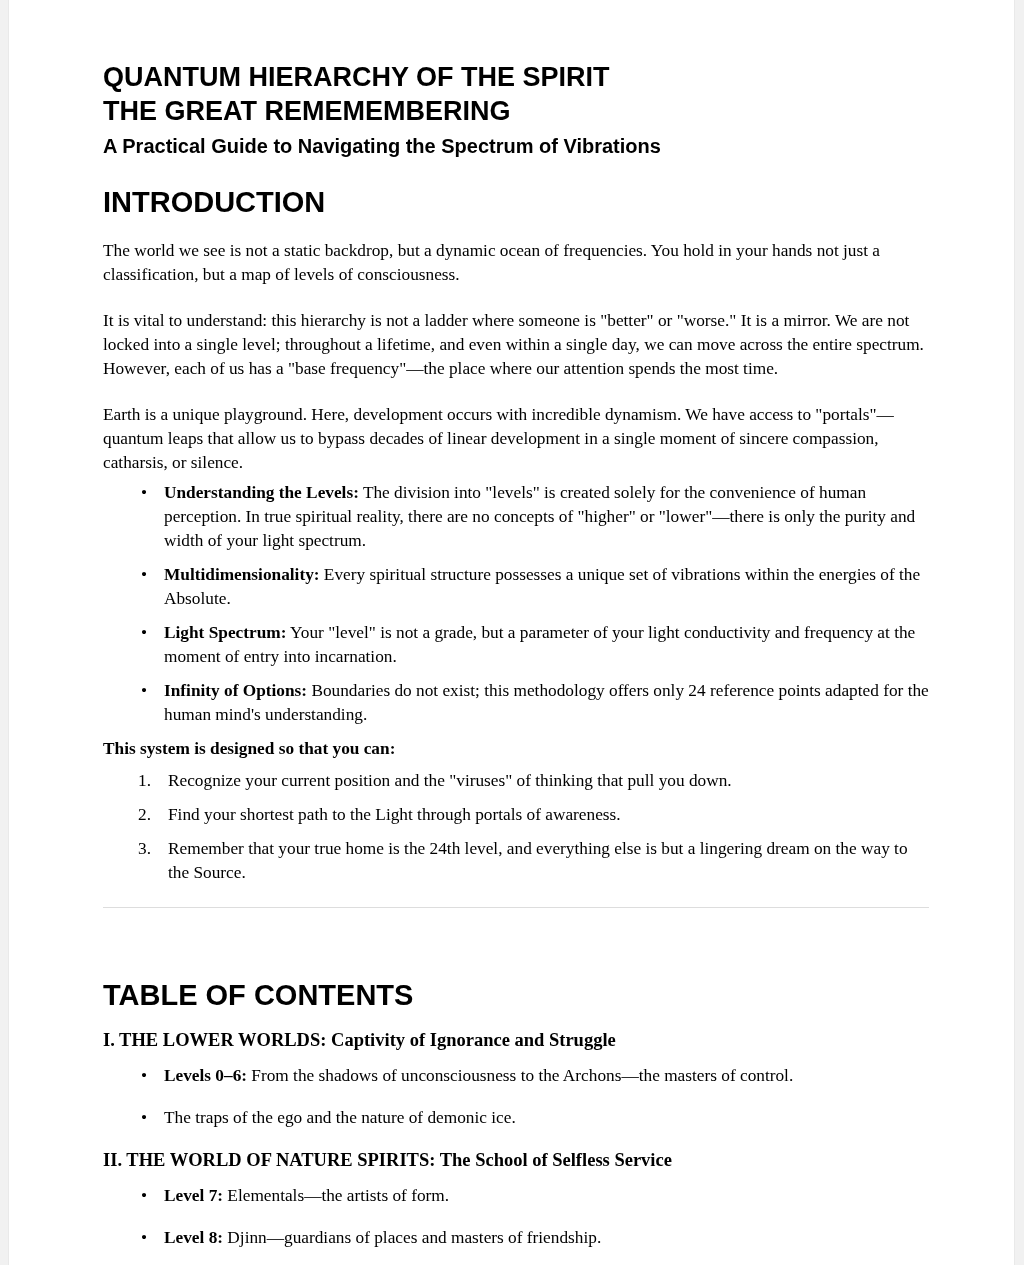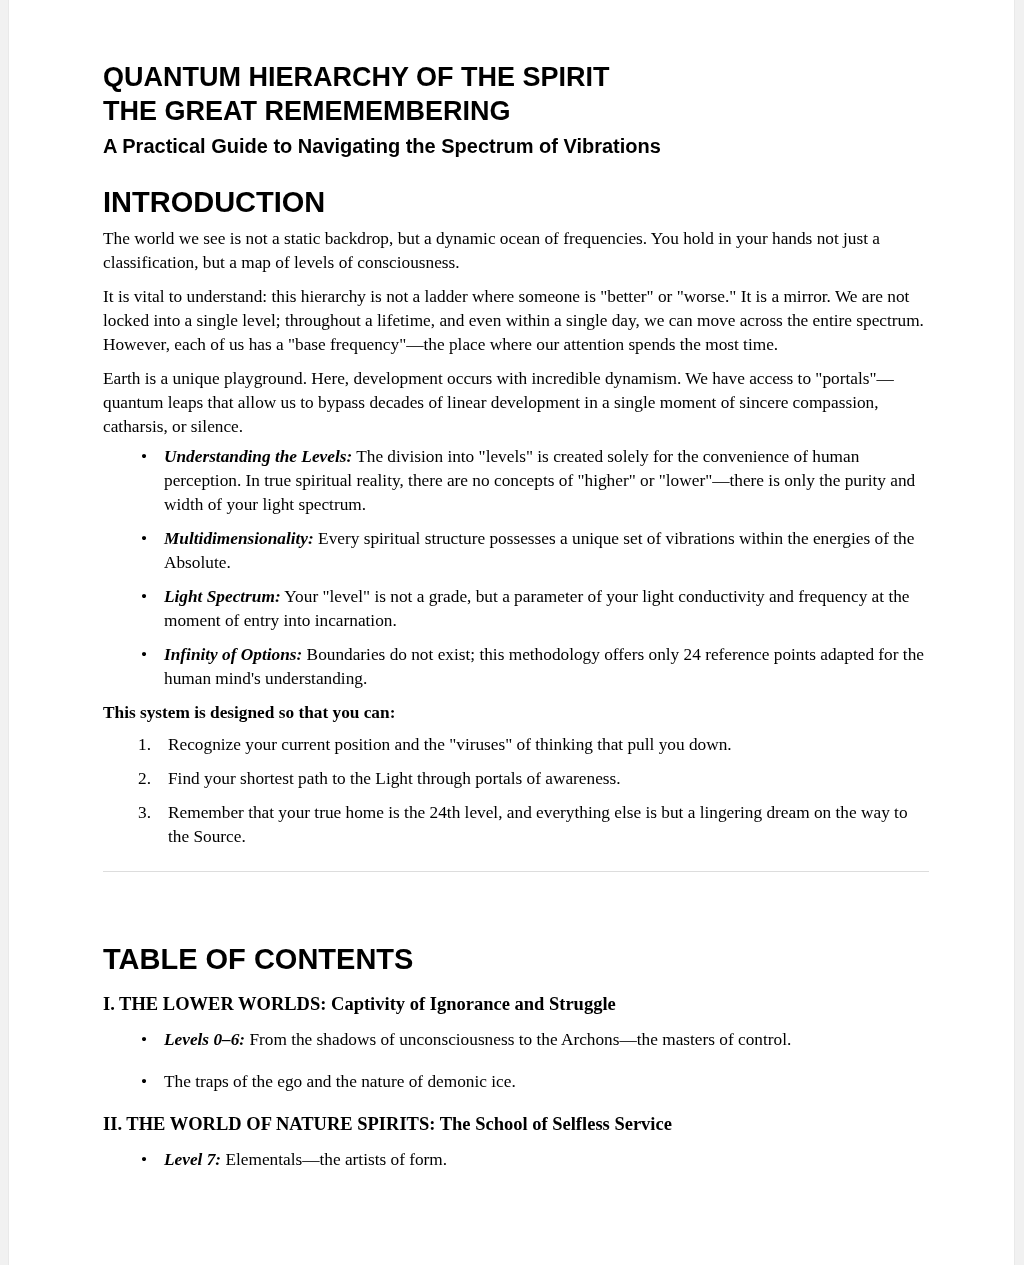--- a/index.html
+++ b/index.html
@@ -45,23 +45,23 @@
     line-height: 26px;
   }
   h2.sec-heading {
     font-family: "Liberation Sans", sans-serif;
     font-weight: bold;
     font-size: 29px;
     line-height: 30px;
     margin: 28px 0 0 0;
   }
   h2.toc-heading { margin-top: 72px; }
-  p.body-p { margin: 10px 0 0 0; }
+  p.body-p { margin: 22px 0 0 0; }
   p.bold-p { margin: 10px 0 0 0; font-weight: bold; }
-  .b { font-weight: bold; font-style: italic; }
+  .b { font-weight: bold; }
   ul.blist {
     list-style: none;
     margin: 6px 0 0 0;
     padding: 0 0 0 61px;
   }
   ul.blist li {
     position: relative;
     margin: 0 0 10px 0;
   }
   ul.blist li::before {
@@ -154,17 +154,18 @@
 
       <p class="toc-sec-title">I. THE LOWER WORLDS: Captivity of Ignorance and Struggle</p>
       <ul class="toclist">
         <li><span class="b">Levels 0–6:</span><span> From the shadows of unconsciousness to the Archons—the masters of control.</span></li>
         <li><span class="b"></span><span>The traps of the ego and the nature of demonic ice.</span></li>
       </ul>
 
       <p class="toc-sec-title">II. THE WORLD OF NATURE SPIRITS: The School of Selfless Service</p>
       <ul class="toclist">
         <li><span class="b">Level 7:</span><span> Elementals—the artists of form.</span></li>
+        <li><span class="b">Level 8:</span><span> Djinn—guardians of places and masters of friendship.</span></li>
       </ul>
 
     </div>
   </div>
 </div>
 
 </body></html>

